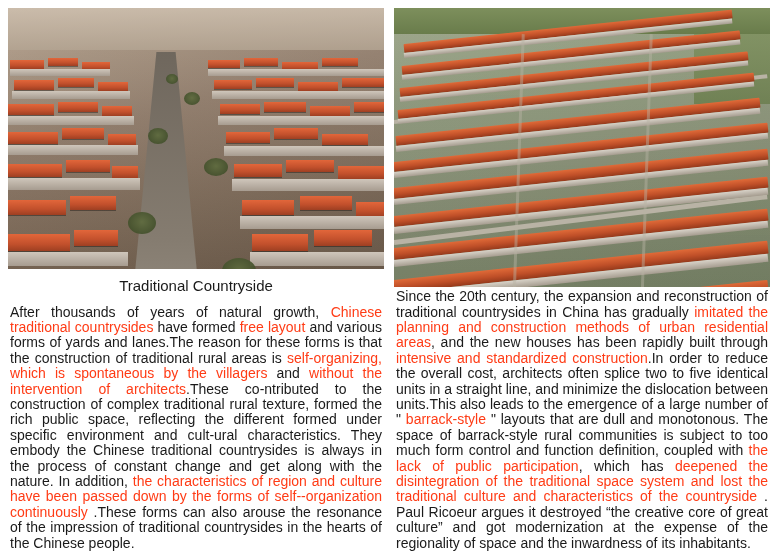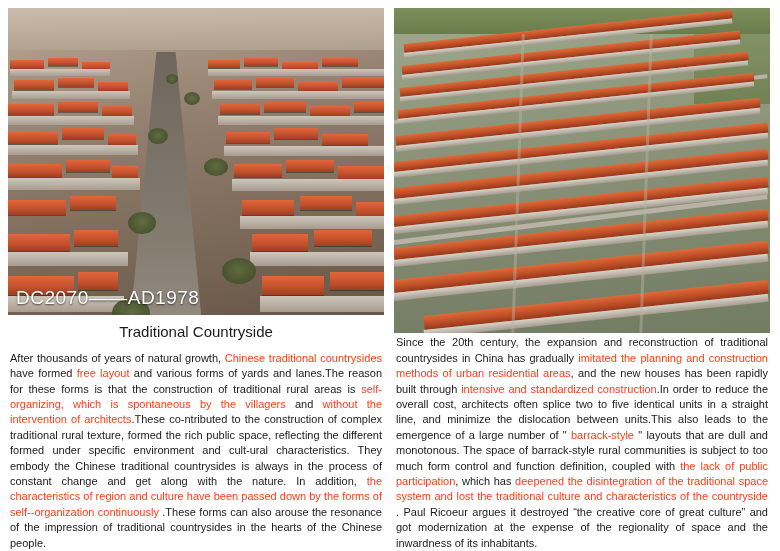--- a/index.html
+++ b/index.html
@@ -112,21 +112,21 @@
     height: 34px;
     line-height: 34px;
     text-align: center;
     font-size: 15px;
     color: #1a1a1a;
     background: #ffffff;
   }
 
   
   .body {
-    font-size: 11px;
+    font-size: 14px;
     line-height: 15.4px;
     color: #1a1a1a;
     text-align: justify;
     padding: 2px 2px 0 2px;
   }
   .hl { color: #ff3b15; }
 </style>
 </head>
 <body>
 
@@ -204,21 +204,20 @@
       <div class="grayA" style="left:252px; top:288px; width:124px; height:16px;"></div>
 
       <div class="treeA" style="left:158px; top:66px;  width:12px; height:10px;"></div>
       <div class="treeA" style="left:176px; top:84px;  width:16px; height:13px;"></div>
       <div class="treeA" style="left:140px; top:120px; width:20px; height:16px;"></div>
       <div class="treeA" style="left:196px; top:150px; width:24px; height:18px;"></div>
       <div class="treeA" style="left:120px; top:204px; width:28px; height:22px;"></div>
       <div class="treeA" style="left:214px; top:250px; width:34px; height:26px;"></div>
       <div class="treeA" style="left:104px; top:290px; width:38px; height:30px;"></div>
 
-      <div class="photo-caption">DC2070——AD1978</div>
     </div>
 
     <div class="title">Traditional Countryside</div>
 
     <div class="body"><span>After thousands of years of natural growth, </span><span class="hl">Chinese traditional countrysides</span><span> have formed </span><span class="hl">free layout</span><span> and various forms of yards and lanes.The reason for these forms is that the construction of traditional rural areas is </span><span class="hl">self-organizing, which is spontaneous by the villagers</span><span> and </span><span class="hl">without the intervention of architects</span><span>.These co-ntributed to the construction of complex traditional rural texture, formed the rich public space, reflecting the different formed under specific environment and cult-ural characteristics. They embody the Chinese traditional countrysides is always in the process of constant change and get along with the nature. In addition, </span><span class="hl">the characteristics of region and culture have been passed down by the forms of self--organization continuously</span><span> .These forms can also arouse the resonance of the impression of traditional countrysides in the hearts of the Chinese people.</span></div>
   </div>
 
   <div class="panel">
 
     <div class="photo photoB">

